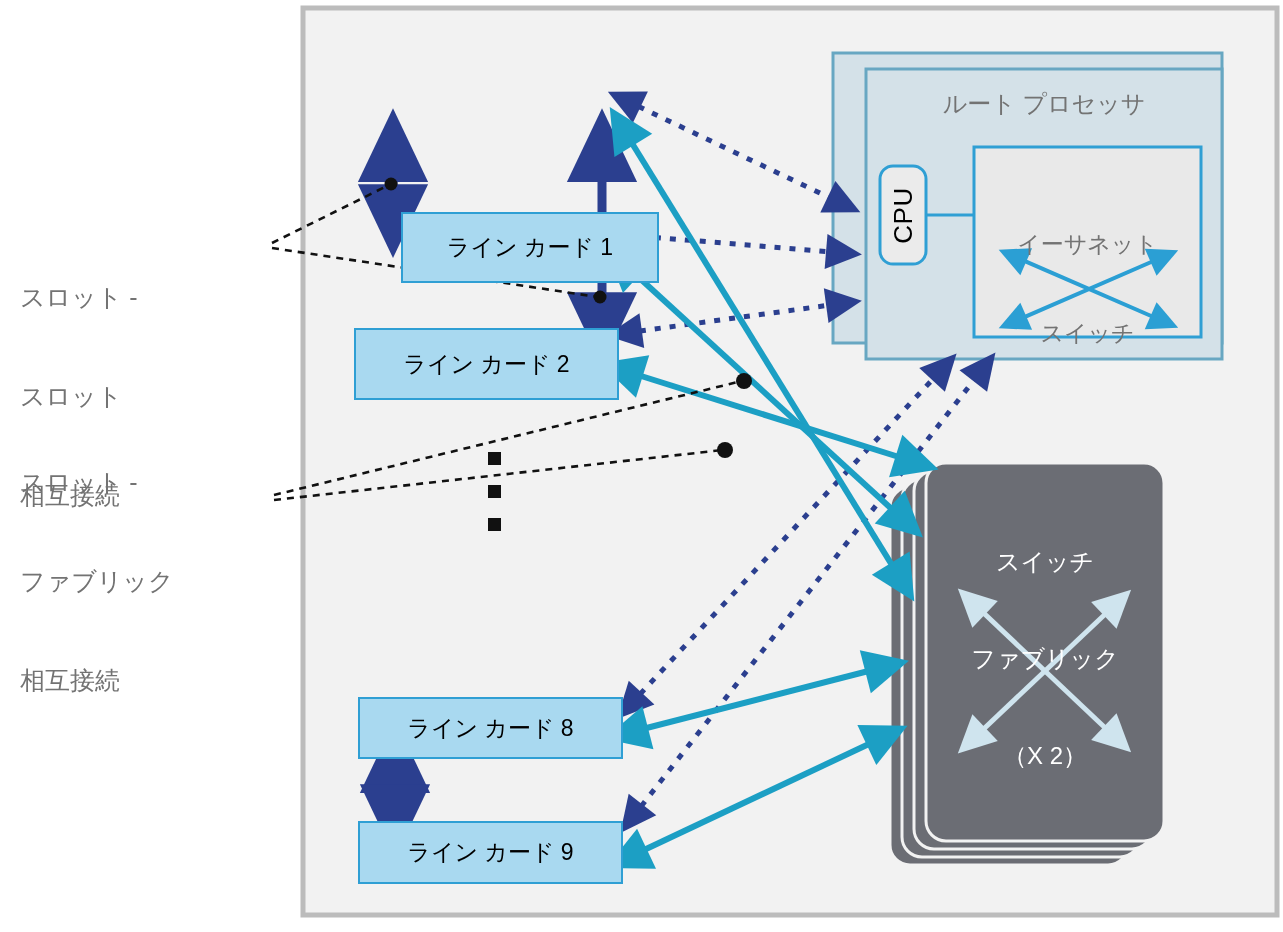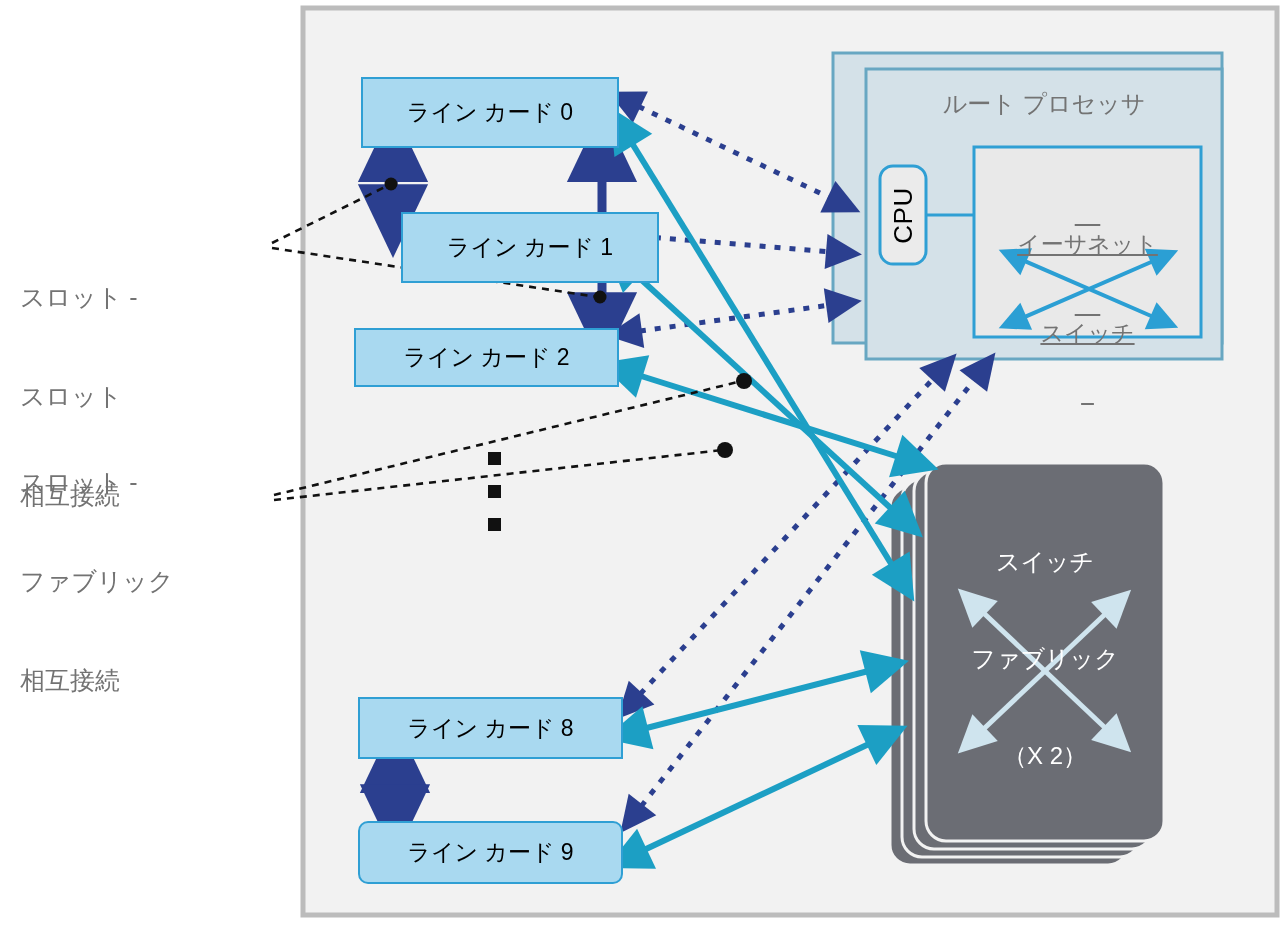--- a/index.html
+++ b/index.html
@@ -52,21 +52,20 @@
     box-sizing: border-box;
   }
   .rp-title {
     font-size: 24px;
     text-align: center;
   }
   .eth-title {
     font-size: 23px;
     text-align: center;
     line-height: 1.3;
-    text-decoration: underline;
   }
   .fab-title {
     font-size: 24px;
     text-align: center;
     color: #ffffff;
     line-height: 1.35;
   }
   .cpu-label {
     font-size: 26px;
     color: #000000;
@@ -162,33 +161,30 @@
     <circle cx="391" cy="184" r="6.5" fill="#111111"></circle>
     <line x1="272" y1="248" x2="598" y2="297" stroke="#111111" stroke-width="2.6" stroke-dasharray="7 6"></line>
     <circle cx="600" cy="297" r="6.5" fill="#111111"></circle>
 
     <line x1="274" y1="495" x2="742" y2="381" stroke="#111111" stroke-width="2.6" stroke-dasharray="7 6"></line>
     <circle cx="744" cy="381" r="8" fill="#111111"></circle>
     <line x1="274" y1="500" x2="723" y2="450" stroke="#111111" stroke-width="2.6" stroke-dasharray="7 6"></line>
     <circle cx="725" cy="450" r="8" fill="#111111"></circle>
   </svg>
 
-  <div class="card-box" style="left:361px; top:77px; width:258px; height:71px;">
-    <span class="card-label">ライン カード 0</span>
-  </div>
   <div class="card-box" style="left:361px; top:212px; width:258px; height:71px;margin-left:40px;">
     <span class="card-label">ライン カード 1</span>
   </div>
-  <div class="card-box" style="left:354px; top:328px; width:265px; height:59px;">
+  <div class="card-box" style="left:354px; top:328px; width:265px; height:72px;">
     <span class="card-label">ライン カード 2</span>
   </div>
   <div class="card-box" style="left:358px; top:697px; width:265px; height:62px;justify-content:center;">
     <span class="card-label">ライン カード 8</span>
   </div>
-  <div class="card-box" style="left:358px; top:821px; width:265px; height:63px;border-radius:10px;">
+  <div class="card-box" style="left:358px; top:821px; width:265px; height:63px;">
     <span class="card-label">ライン カード 9</span>
   </div>
 
   <div style="position:absolute; left:486px; top:452px; width:16px; text-align:center;
               font-size:15px; color:#111111; line-height:33px;">
     <div style="width:13px;height:13px;background:#111111;margin:0 auto 20px;"></div>
     <div style="width:13px;height:13px;background:#111111;margin:0 auto 20px;"></div>
     <div style="width:13px;height:13px;background:#111111;margin:0 auto;"></div>
   </div>
 

